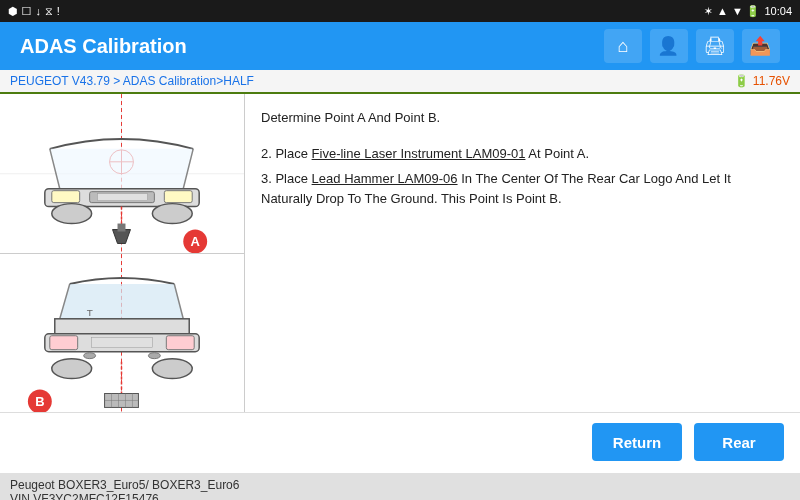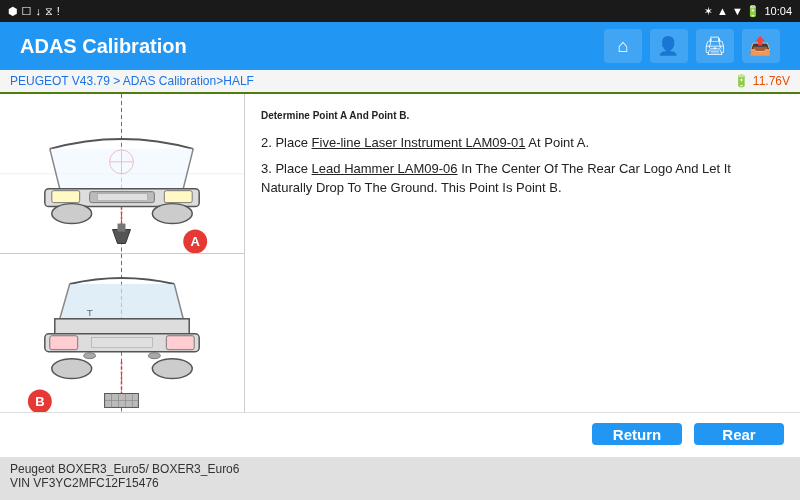--- a/index.html
+++ b/index.html
@@ -102,39 +102,39 @@
 
     
     .text-area {
       flex: 1;
       padding: 14px 16px;
       font-size: 13px;
       line-height: 1.5;
       color: #222;
     }
     .text-area h2 {
-      font-size: 10px;
-      font-weight: bold;
-      margin-bottom: 10px;
+      font-size: 13px;
+      font-weight: normal;
+      margin-bottom: 16px;
     }
     .text-area p { margin-bottom: 6px; }
     .underline { text-decoration: underline; }
 
     
     .button-row {
       background: white;
       padding: 10px 16px 12px;
       display: flex;
       justify-content: flex-end;
       gap: 12px;
       border-top: 1px solid #ddd;
     }
     .btn {
       min-width: 90px;
-      height: 22px;
+      height: 38px;
       border: none;
       border-radius: 4px;
       background: #2196F3;
       color: white;
       font-size: 15px;
       font-weight: bold;
       cursor: pointer;
       padding: 0 20px;
     }
 

